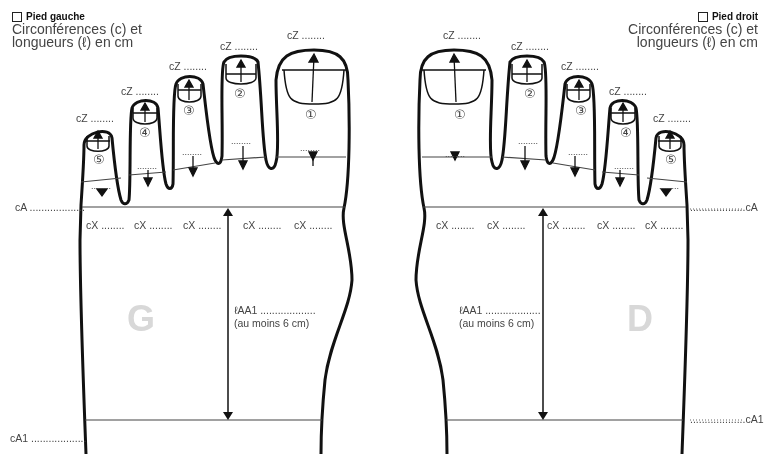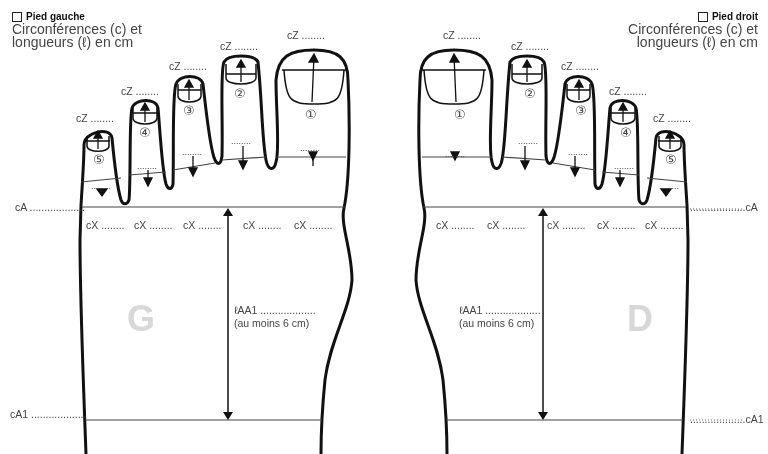--- a/index.html
+++ b/index.html
@@ -225,21 +225,21 @@
 <div class="lbl" style="left:134px; top:219px;">cX ........</div>
 <div class="lbl" style="left:183px; top:219px;">cX ........</div>
 <div class="lbl" style="left:243px; top:219px;">cX ........</div>
 <div class="lbl" style="left:294px; top:219px;">cX ........</div>
 
 <div class="big" style="left:127px; top:301px;">G</div>
 
 <div class="lbl" style="left:234px; top:304px;">ℓAA1 ...................</div>
 <div class="lbl" style="left:234px; top:317px;">(au moins 6 cm)</div>
 
-<div class="lbl" style="left:10px; top:408px;">cA1 ...................</div>
+<div class="lbl" style="left:10px; top:432px;">cA1 ...................</div>
 
 <div class="lbl" style="left:443px; top:29px;">cZ ........</div>
 <div class="lbl" style="left:511px; top:40px;">cZ ........</div>
 <div class="lbl" style="left:561px; top:60px;">cZ ........</div>
 <div class="lbl" style="left:609px; top:85px;">cZ ........</div>
 <div class="lbl" style="left:653px; top:112px;">cZ ........</div>
 
 <div class="lbl" style="left:454px; top:109px; font-size:13px;">①</div>
 <div class="lbl" style="left:524px; top:88px; font-size:13px;">②</div>
 <div class="lbl" style="left:575px; top:105px; font-size:13px;">③</div>

